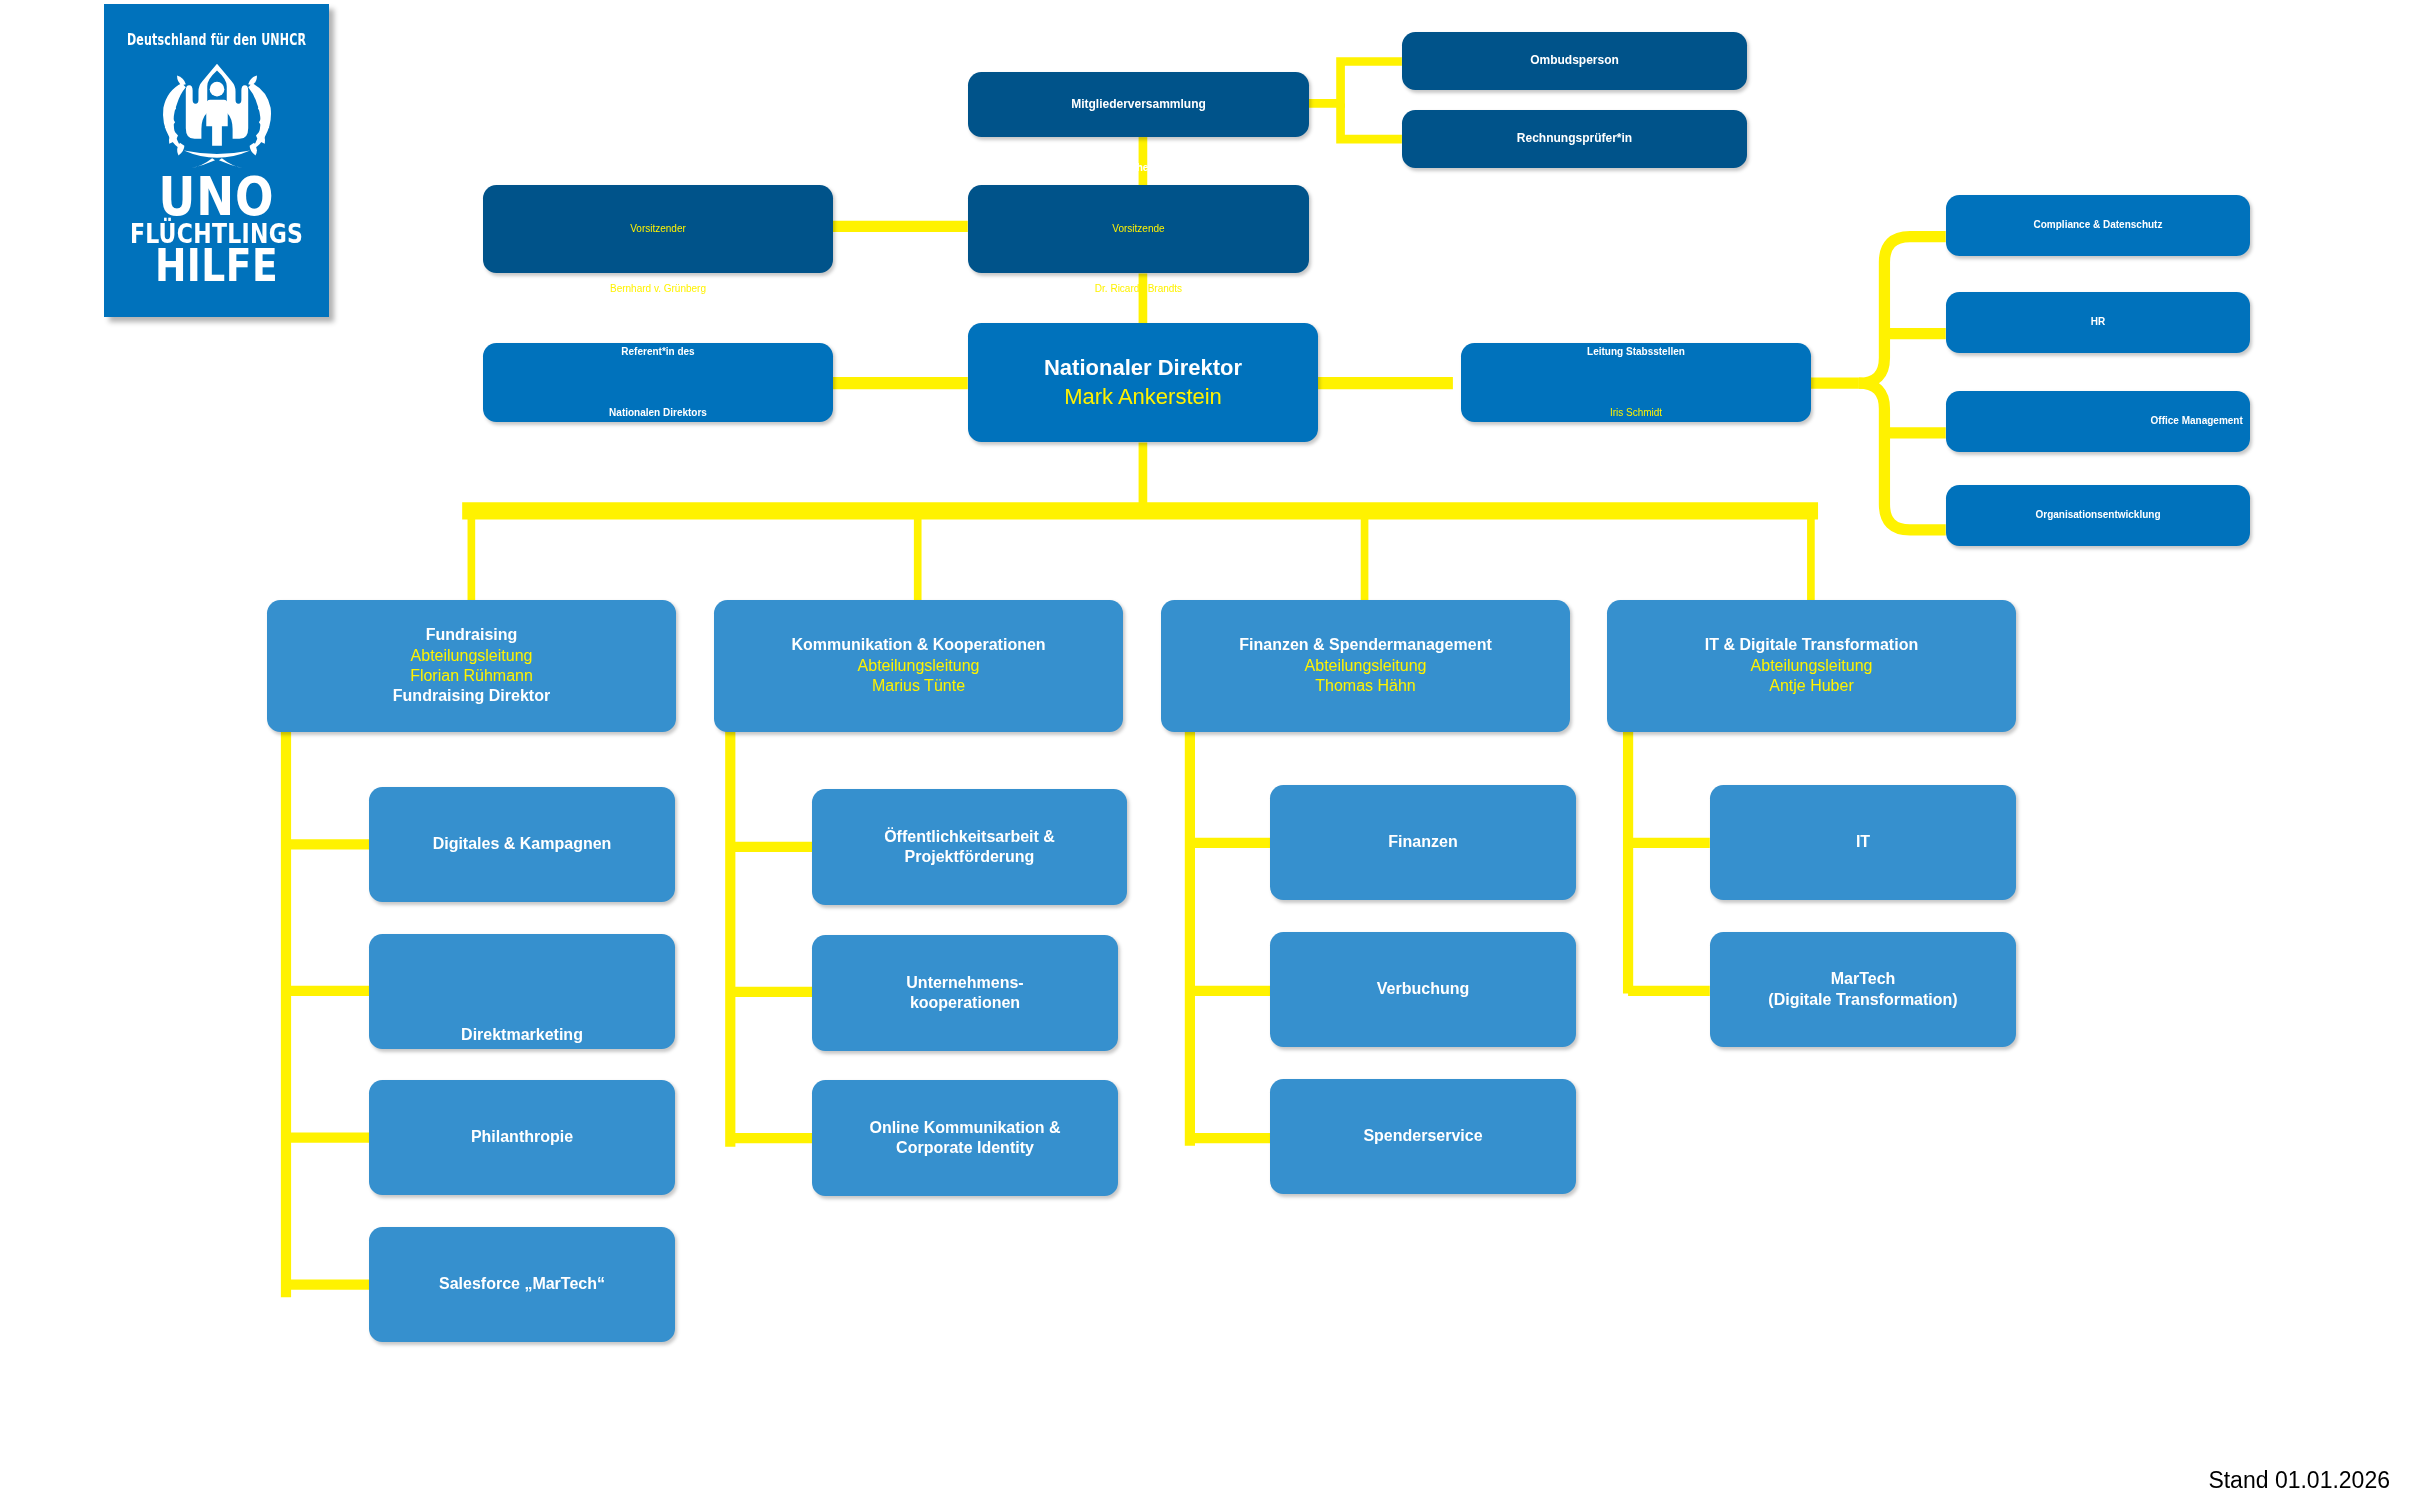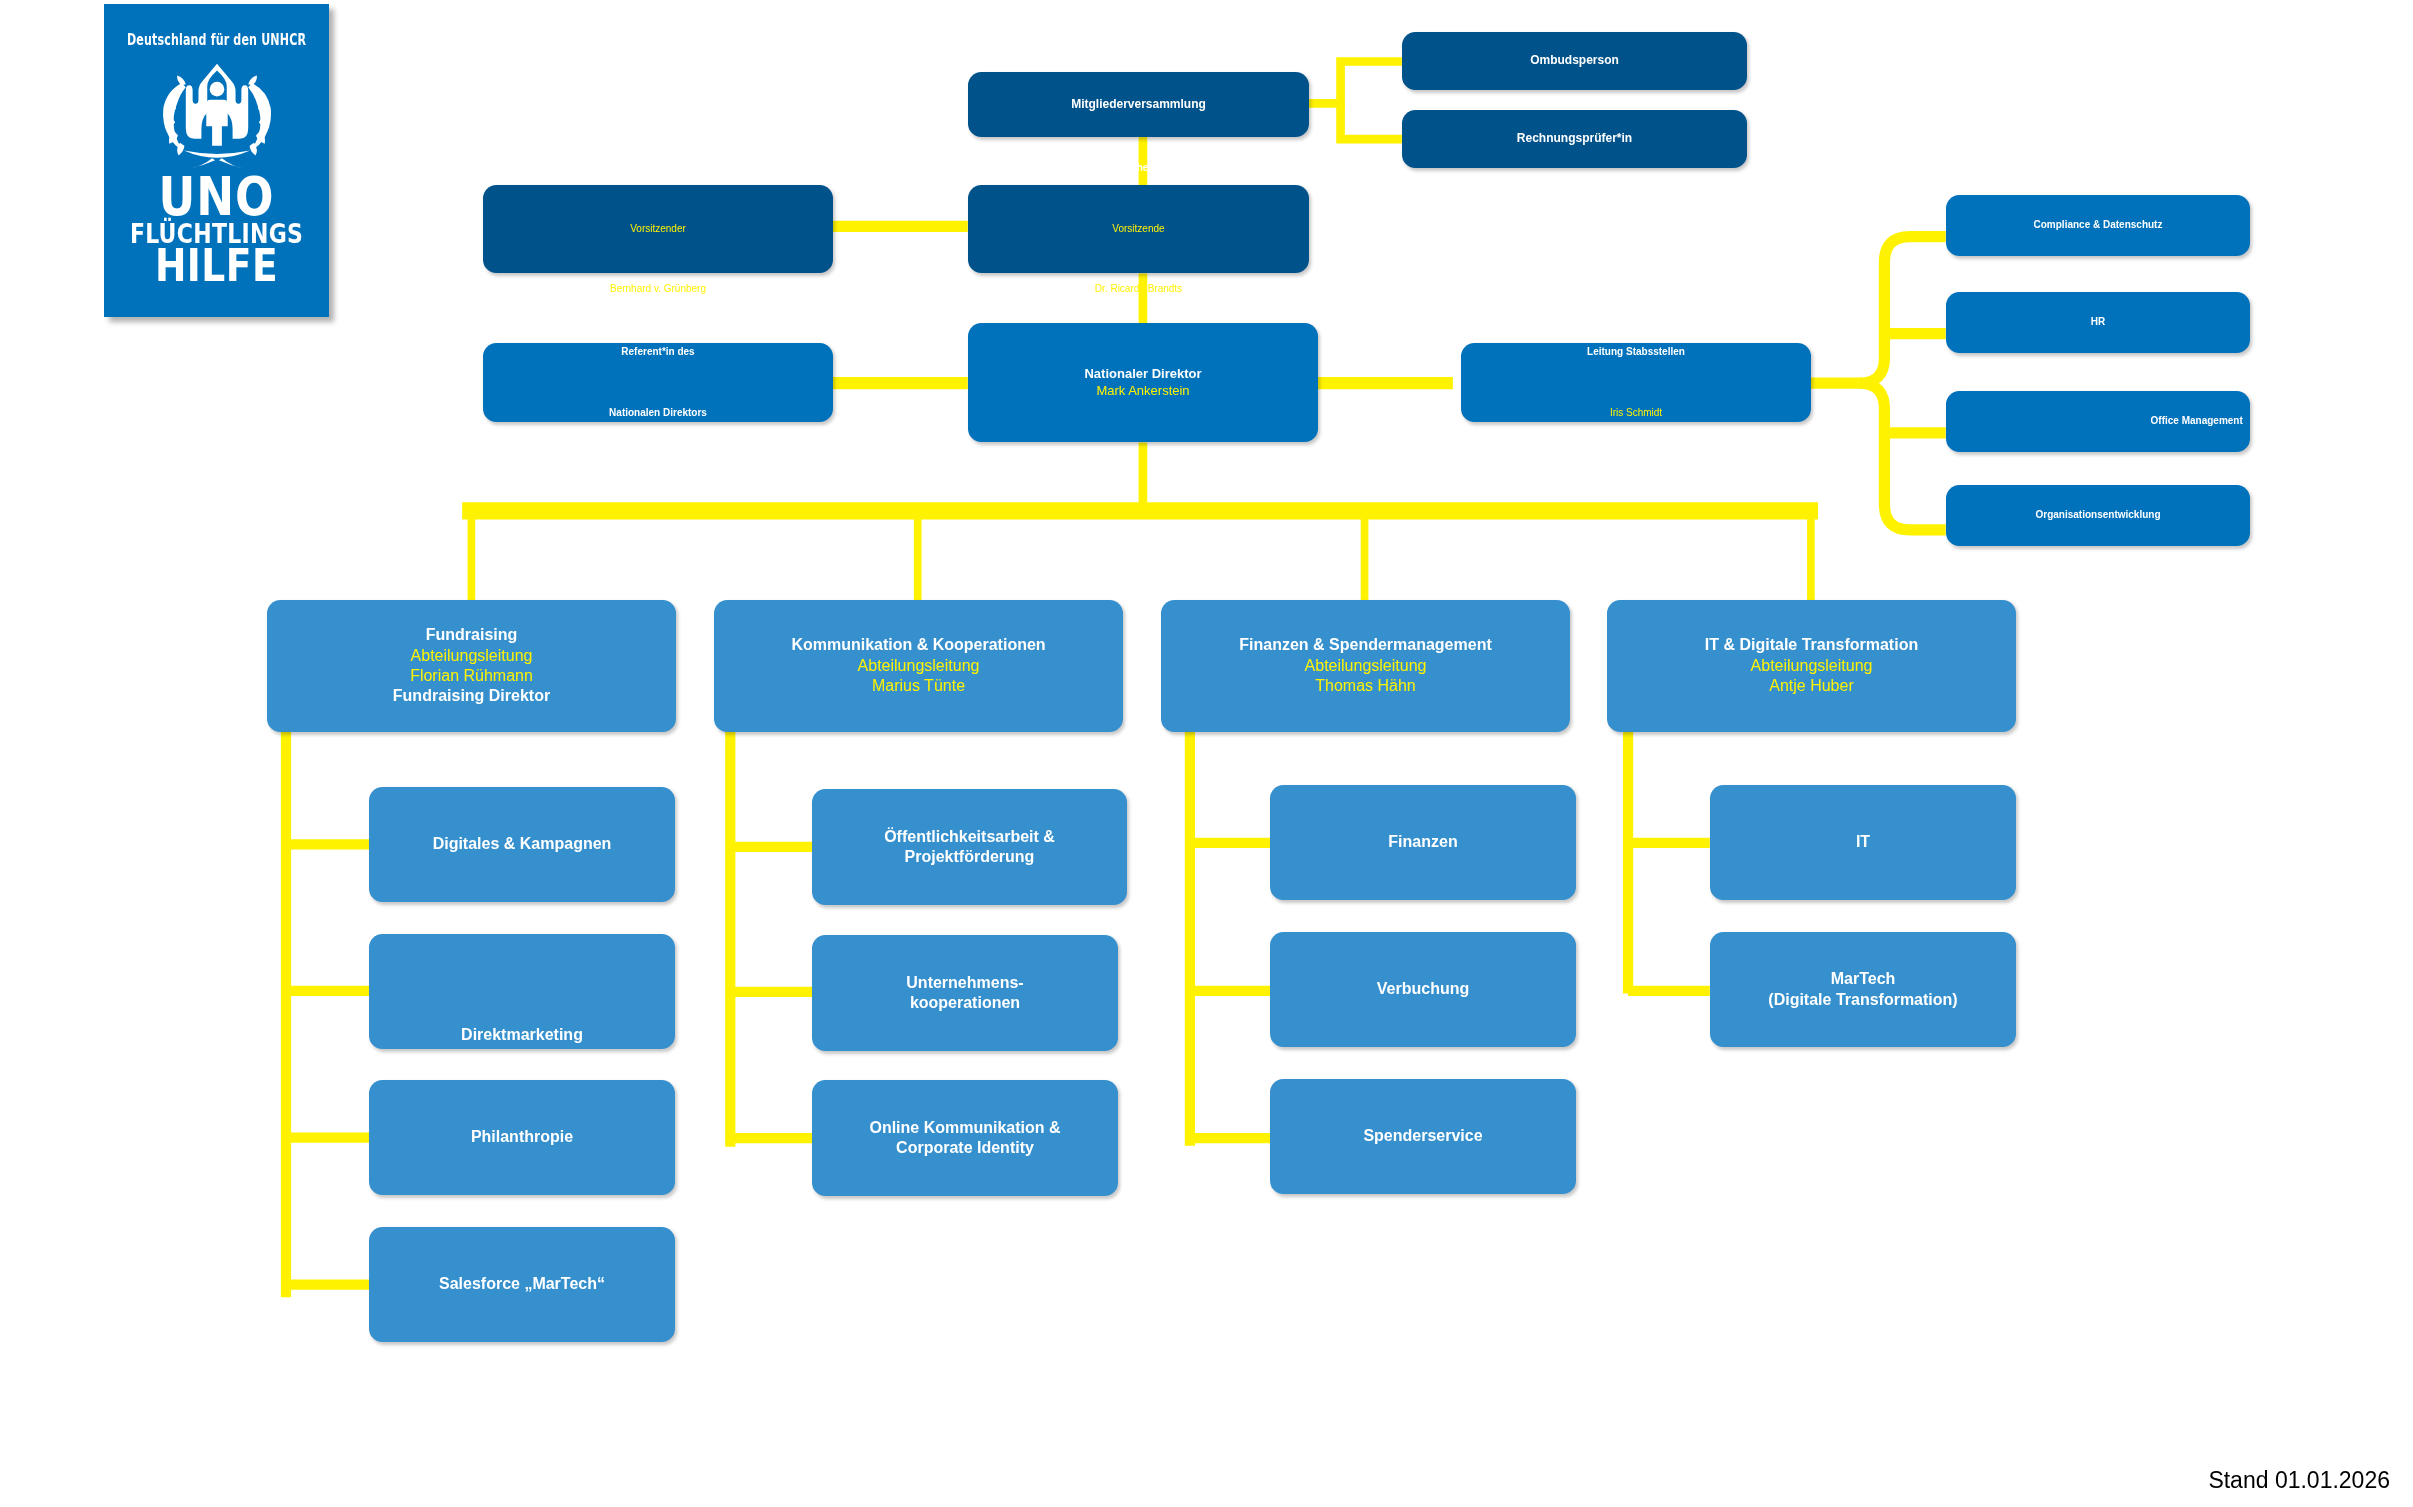--- a/index.html
+++ b/index.html
@@ -99,21 +99,21 @@
   .node .y { color: #FFF200; font-weight: 400; }
 
   
   .tone-dark   { background: #00538A; }
   .tone-mid    { background: #0072BC; }
   .tone-light  { background: #3690CE; }
 
   
   .sz-1  { font-size: 12px; }
   .sz-2  { font-size: 10px; gap: 48px; }
-  .sz-3  { font-size: 13px; }
+  .sz-3  { font-size: 22px; }
   .sz-4  { font-size: 16px; }
 
   
   #footer-date {
     position: absolute;
     right: 23px;
     bottom: 14.3px;
     font-size: 23px;
     color: #000000;
     z-index: 4;

